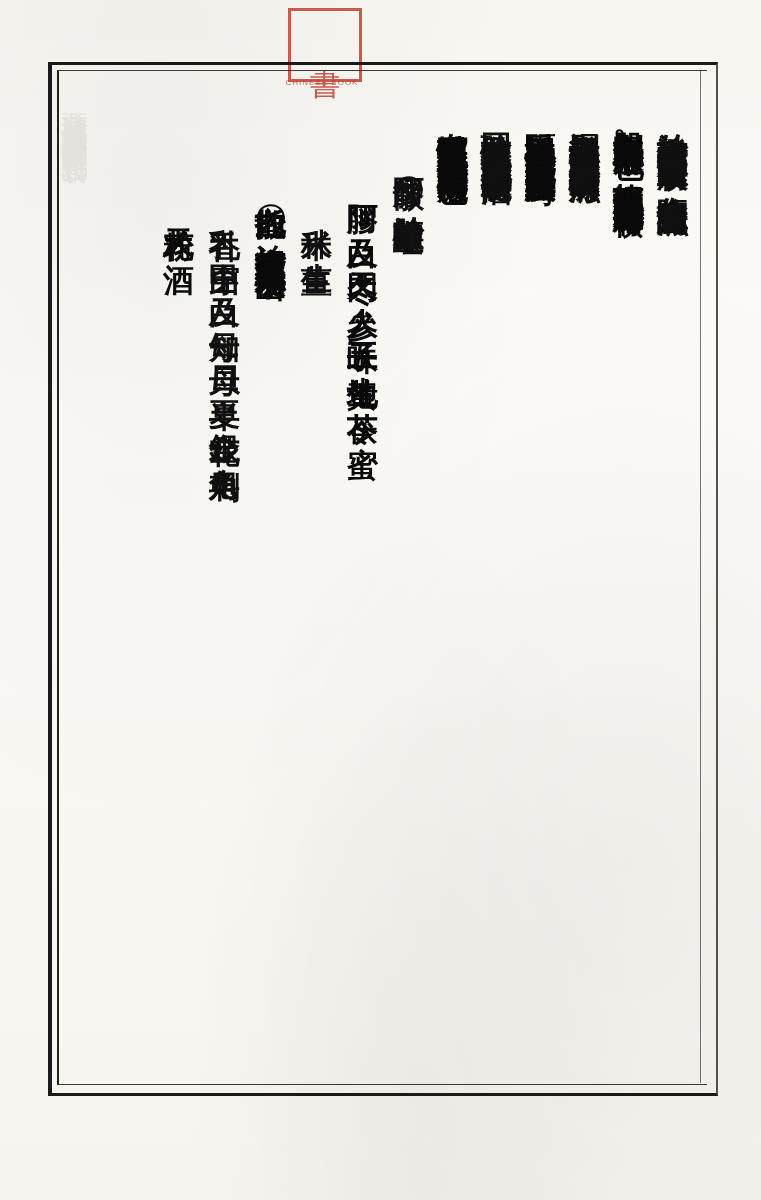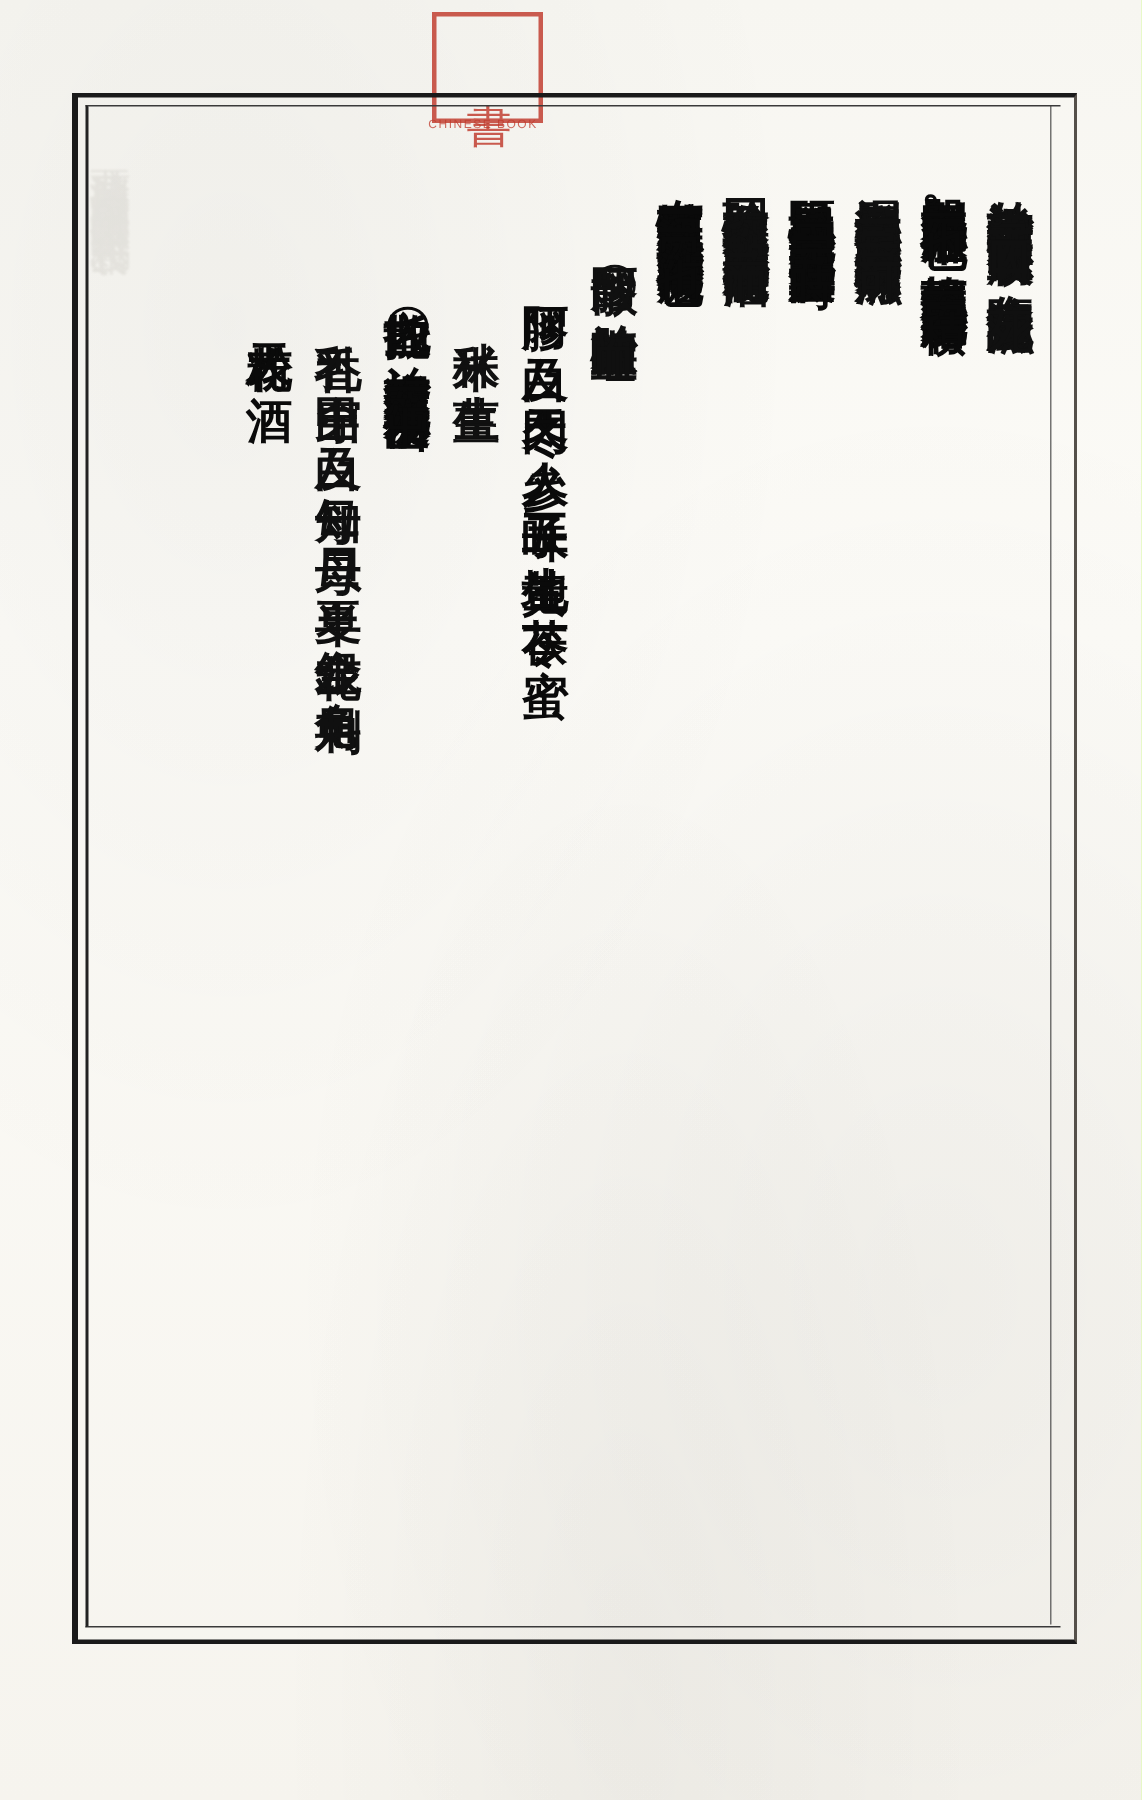--- a/index.html
+++ b/index.html
@@ -11,21 +11,21 @@
     width: 761px;
     height: 1200px;
     overflow: hidden;
     font-family: "DejaVu Serif", "Liberation Serif", serif;
   }
 
   #page {
     position: relative;
     width: 761px;
     height: 1200px;
-    background: #bef264;
+    background: #f0abfc;
   }
 
   
   #paper-texture {
     position: absolute;
     inset: 0;
     background:
       radial-gradient(ellipse at 20% 18%, rgba(0,0,0,0.035) 0%, rgba(0,0,0,0) 45%),
       radial-gradient(ellipse at 82% 72%, rgba(0,0,0,0.04) 0%, rgba(0,0,0,0) 50%),
       radial-gradient(ellipse at 55% 95%, rgba(0,0,0,0.03) 0%, rgba(0,0,0,0) 40%),

